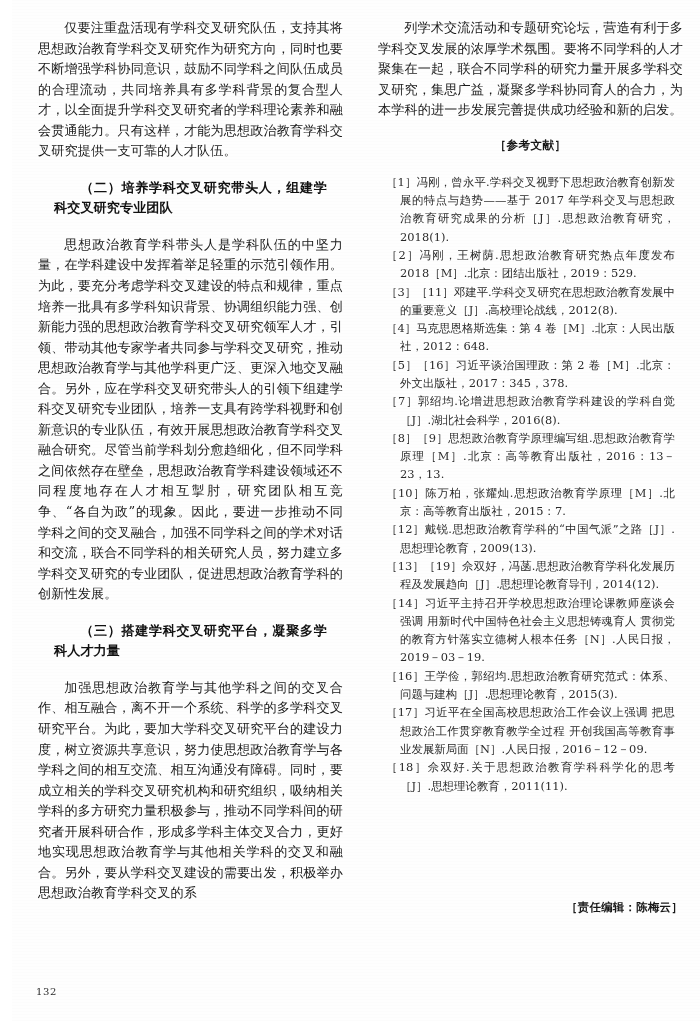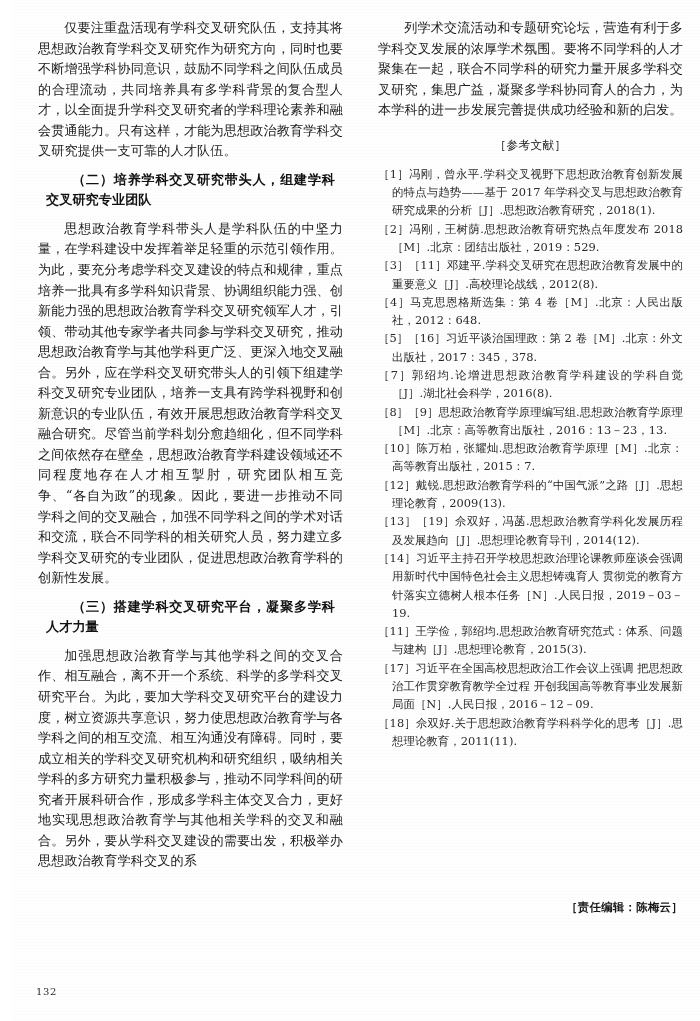--- a/index.html
+++ b/index.html
@@ -48,49 +48,49 @@
     line-height: 20.55px;
     text-align: justify;
     text-justify: inter-ideograph;
     text-indent: 2em;
     letter-spacing: 0.15px;
     color: #1a1a1a;
     font-family: "DejaVu Serif", "Liberation Serif", serif;
   }
 
   h3.subhead {
-    margin: 8px;
+    margin: 16px;
     font-size: 13.1px;
     line-height: 20.55px;
     font-weight: bold;
     text-indent: 2em;
     text-align: justify;
     text-justify: inter-ideograph;
     letter-spacing: 0.1px;
     color: #111111;
     font-family: "DejaVu Sans", "Liberation Sans", sans-serif;
   }
 
   
   .ref-head {
     margin: 0;
     font-size: 11.6px;
     line-height: 18px;
-    font-weight: normal;
+    font-weight: bold;
     text-align: center;
     letter-spacing: 0.4px;
     color: #161616;
     font-family: "DejaVu Sans", "Liberation Sans", sans-serif;
   }
 
   .ref-spacer-top { height: 15px; }
   .ref-spacer-mid { height: 11px; }
 
   .ref-list {
-    margin: 0;
+    margin: 8px;
     padding: 0;
     list-style: none;
   }
 
   .ref-item {
     font-size: 11.4px;
     line-height: 18.3px;
     text-align: justify;
     text-justify: inter-ideograph;
     padding-left: 14px;
@@ -176,21 +176,21 @@
           <li class="ref-item">［2］冯刚，王树荫.思想政治教育研究热点年度发布 2018［M］.北京：团结出版社，2019：529.</li>
           <li class="ref-item">［3］［11］邓建平.学科交叉研究在思想政治教育发展中的重要意义［J］.高校理论战线，2012(8).</li>
           <li class="ref-item">［4］马克思恩格斯选集：第 4 卷［M］.北京：人民出版社，2012：648.</li>
           <li class="ref-item">［5］［16］习近平谈治国理政：第 2 卷［M］.北京：外文出版社，2017：345，378.</li>
           <li class="ref-item">［7］郭绍均.论增进思想政治教育学科建设的学科自觉［J］.湖北社会科学，2016(8).</li>
           <li class="ref-item">［8］［9］思想政治教育学原理编写组.思想政治教育学原理［M］.北京：高等教育出版社，2016：13－23，13.</li>
           <li class="ref-item">［10］陈万柏，张耀灿.思想政治教育学原理［M］.北京：高等教育出版社，2015：7.</li>
           <li class="ref-item">［12］戴锐.思想政治教育学科的“中国气派”之路［J］.思想理论教育，2009(13).</li>
           <li class="ref-item">［13］［19］佘双好，冯菡.思想政治教育学科化发展历程及发展趋向［J］.思想理论教育导刊，2014(12).</li>
           <li class="ref-item">［14］习近平主持召开学校思想政治理论课教师座谈会强调 用新时代中国特色社会主义思想铸魂育人 贯彻党的教育方针落实立德树人根本任务［N］.人民日报，2019－03－19.</li>
-          <li class="ref-item">［11］王学俭，郭绍均.思想政治教育研究范式：体系、问题与建构［J］.思想理论教育，2015(3).</li>
+          <li class="ref-item">［16］王学俭，郭绍均.思想政治教育研究范式：体系、问题与建构［J］.思想理论教育，2015(3).</li>
           <li class="ref-item">［17］习近平在全国高校思想政治工作会议上强调 把思想政治工作贯穿教育教学全过程 开创我国高等教育事业发展新局面［N］.人民日报，2016－12－09.</li>
           <li class="ref-item">［18］佘双好.关于思想政治教育学科科学化的思考［J］.思想理论教育，2011(11).</li>
         </ul>
     </div>
   </div>
 
   <div class="editor-wrap">
     <span class="editor-tag">［责任编辑：陈梅云］</span>
   </div>
 

